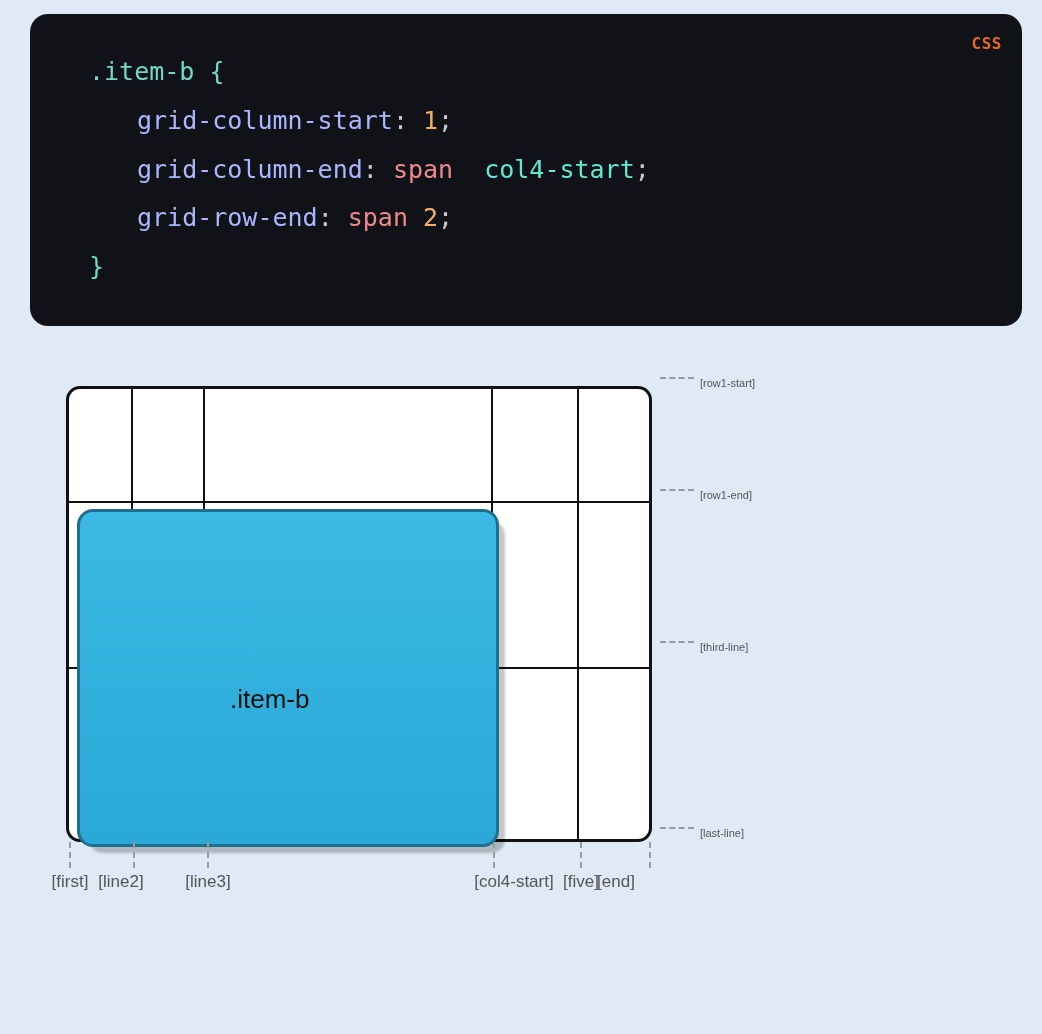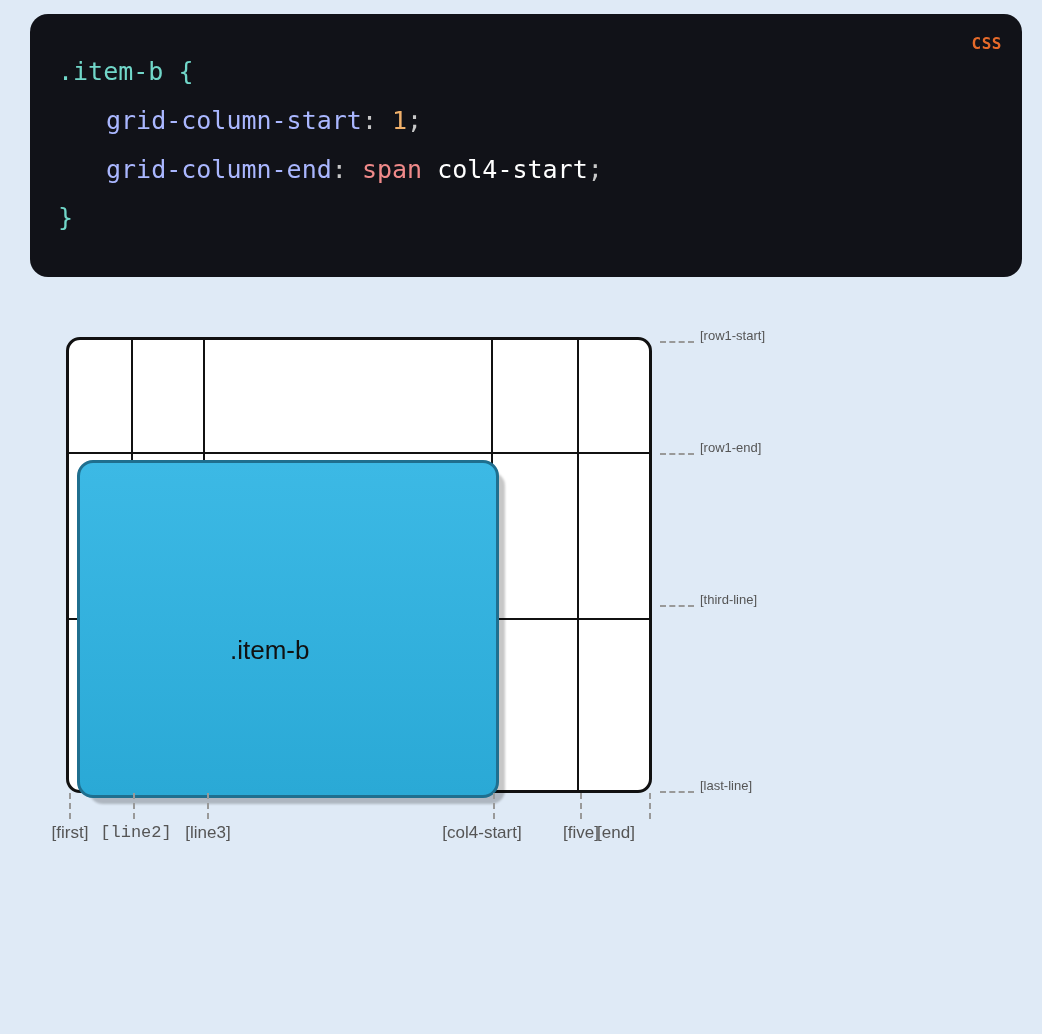--- a/index.html
+++ b/index.html
@@ -9,41 +9,41 @@
     height:1034px;
     font-family:Arial,Helvetica,sans-serif;
     box-sizing:border-box;
   }
   
   .code-block{
     position:relative;
     margin:14px 20px 0 30px;
     background:#111218;
     border-radius:18px;
-    padding:34px 34px 34px 28px;
+    padding:34px 34px 34px 59px;
     color:#e6e6e6;
     font-family:"SFMono-Regular",Menlo,Consolas,monospace;
     font-size:25px;
     line-height:1.95;
   }
   .code-block .lang-badge{
     position:absolute;
     top:14px;right:20px;
     color:#e56a2a;
     font-weight:800;
     font-size:16px;
     letter-spacing:.5px;
   }
   .tok-selector{color:#71d7c9;}
   .tok-brace{color:#71d7c9;}
   .tok-punc{color:#c8c8c8;}
   .tok-prop{color:#aab7ff;margin-top:44px;}
   .tok-num{color:#f0b06a;}
   .tok-keyword{color:#f08a8a;margin-top:12px;}
-  .tok-value{color:#ffffff;}
+  .tok-value{color:#5eead4;margin-left:16px;}
   .code-block .line{white-space:pre;}
   .indent1{padding-left:48px;}
   
   .diagram{
     position:relative;
     margin:60px 0 0 60px;
     width:900px;
     height:530px;
   }
   .grid-outer{
@@ -77,23 +77,23 @@
     position:absolute;
     left:150px;top:172px;
     font-family:Arial,Helvetica,sans-serif;
     font-size:26px;
     color:#111;
   }
   
   .row-label{
     position:absolute;
     left:600px;
-    display:flex;align-items:flex-end;gap:6px;
+    display:flex;align-items:flex-start;gap:6px;
     font-family:Arial,Helvetica,sans-serif;
-    color:#555;font-size:13px;
+    color:#555;font-size:11px;
   }
   .row-label::before{
     content:"";display:inline-block;width:34px;height:0;
     border-top:2px dashed #999;
   }
   
   .col-label{
     position:absolute;
     top:486px;
     font-family:Arial,Helvetica,sans-serif;
@@ -110,20 +110,21 @@
 </style>
 </head>
 <body>
 
 <div class="code-block">
   <div class="lang-badge">CSS</div>
   <div class="line"><span class="tok-selector">.item-b</span> <span class="tok-brace">{</span></div>
   <div id="decl-lines">
       <div class="line indent1"><span class="tok-prop">grid-column-start</span><span class="tok-punc">: </span><span class="tok-num">1</span><span class="tok-punc">;</span></div>
       <div class="line indent1"><span class="tok-prop">grid-column-end</span><span class="tok-punc">: </span><span class="tok-keyword">span</span><span> </span><span class="tok-value">col4-start</span><span class="tok-punc">;</span></div>
+      <div class="line indent1"><span class="tok-prop">grid-row-end</span><span class="tok-punc">: </span><span class="tok-keyword">span</span><span> </span><span class="tok-num">2</span><span class="tok-punc">;</span></div>
     </div>
   <div class="line"><span class="tok-brace">}</span></div>
 </div>
 
 <div class="diagram">
   <div class="grid-outer">
 
     <div id="grid-lines">
         <div class="vline" style="left: 62px;"></div>
         <div class="vline" style="left: 134px;"></div>
@@ -148,23 +149,23 @@
         <span>[third-line]</span>
       </div>
       <div class="row-label" style="top: 441px;">
         <span>[last-line]</span>
       </div>
     </div>
   <div id="col-labels">
       <div class="col-dash" style="left: 10px;"></div>
       <div class="col-label" style="left: 10px;">[first]</div>
       <div class="col-dash" style="left: 74px;"></div>
-      <div class="col-label" style="left: 76px; font-family: Liberation Mono, monospace;">[line2]</div>
+      <div class="col-label" style="left: 61px;">[line2]</div>
       <div class="col-dash" style="left: 148px;"></div>
       <div class="col-label" style="left: 148px;">[line3]</div>
       <div class="col-dash" style="left: 434px;"></div>
-      <div class="col-label" style="left: 422px;">[col4-start]</div>
+      <div class="col-label" style="left: 454px;">[col4-start]</div>
       <div class="col-dash" style="left: 521px;"></div>
       <div class="col-label" style="left: 521px;">[five]</div>
       <div class="col-dash" style="left: 590px;"></div>
       <div class="col-label" style="left: 556px;">[end]</div>
     </div>
 </div>
 
 </body></html>

